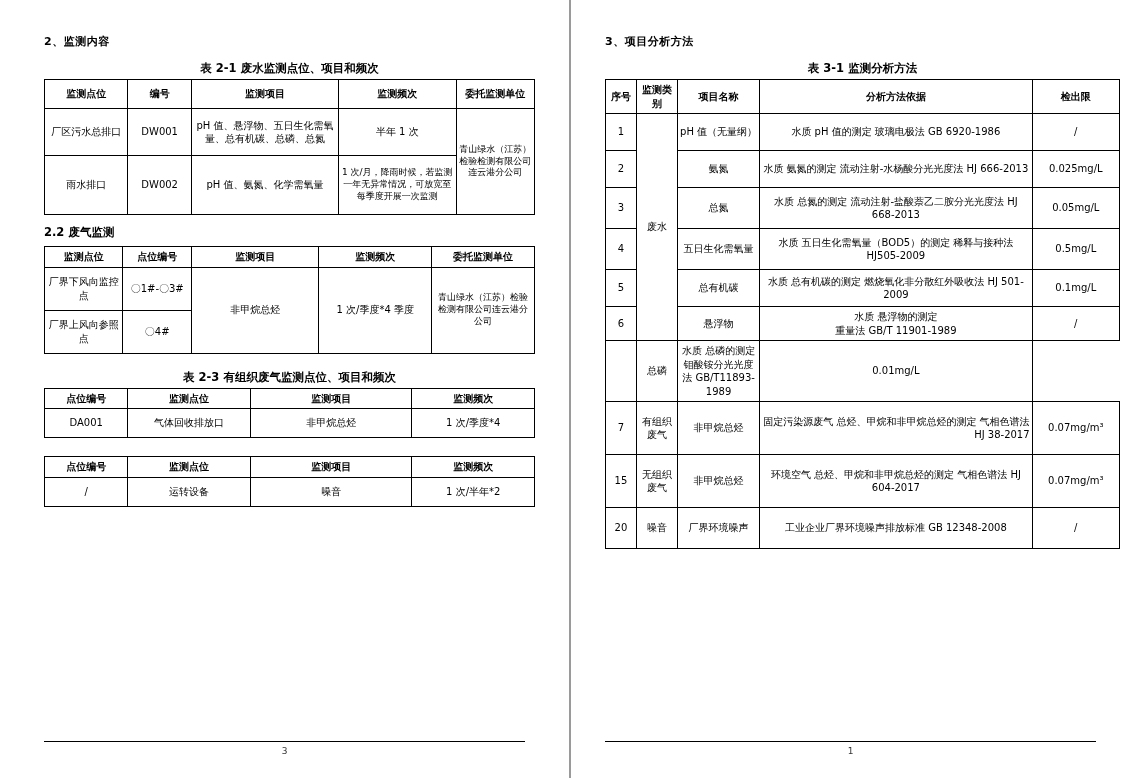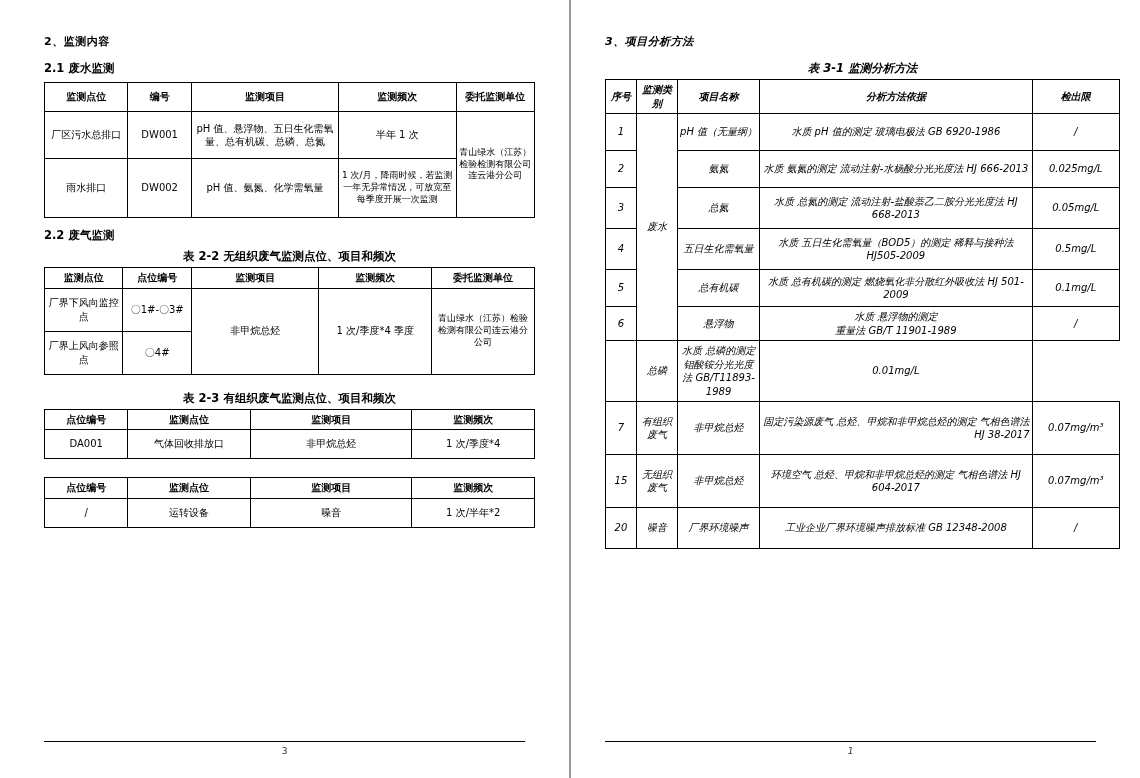--- a/index.html
+++ b/index.html
@@ -11,21 +11,21 @@
     overflow:hidden;
   }
   .pages{display:flex;width:1140px;height:778px;}
   .page{
     background:#fff;
     width:569px;height:778px;
     box-sizing:border-box;
     position:relative;
   }
   .page.left{padding:26px 34px 0 44px;}
-  .page.right{padding:26px 20px 0 34px;font-style:italic;}
+  .page.right{padding:26px 20px 0 34px;}
   .gap{width:2px;background:#9a9a9a;}
   h2.sec{
     font-size:11px;font-weight:bold;margin:8px 0 12px 0;letter-spacing:0.5px;
   }
   h3.sub{
     font-size:11.5px;font-weight:bold;margin:10px 0 6px 0;
   }
   .tbl-title{
     text-align:center;font-size:11.5px;font-weight:bold;margin:6px 0 3px 0;
   }
@@ -55,22 +55,22 @@
   .spacer{height:10px;}
 </style>
 </head>
 <body>
 
 <div class="pages">
 
   <div class="page left">
 
     <h2 class="sec">2、监测内容</h2>
-    <h3 class="sub">2.1 废水监测</h3>
-
+
+    <div class="tbl-title">表 2-1   废水监测点位、项目和频次</div>
     <table class="t21">
       <tbody>
           <tr>
         <th style="width:17%">监测点位</th>
         <th style="width:13%">编号</th>
         <th style="width:30%">监测项目</th>
         <th style="width:24%">监测频次</th>
         <th style="width:16%">委托监测单位</th>
       </tr>
       <tr>
@@ -84,21 +84,20 @@
         <td style="height:52px">雨水排口</td>
         <td>DW002</td>
         <td>pH 值、氨氮、化学需氧量</td>
         <td class="small">1 次/月，降雨时候，若监测一年无异常情况，可放宽至每季度开展一次监测</td>
       </tr>
     </tbody>
       </table>
 
     <h3 class="sub">2.2 废气监测</h3>
 
-    <div class="tbl-title">表 2-2   无组织废气监测点位、项目和频次</div>
     <table>
       <tbody>
           <tr>
         <th style="width:16%">监测点位</th>
         <th style="width:14%">点位编号</th>
         <th style="width:26%">监测项目</th>
         <th style="width:23%">监测频次</th>
         <th style="width:21%">委托监测单位</th>
       </tr>
       <tr>

